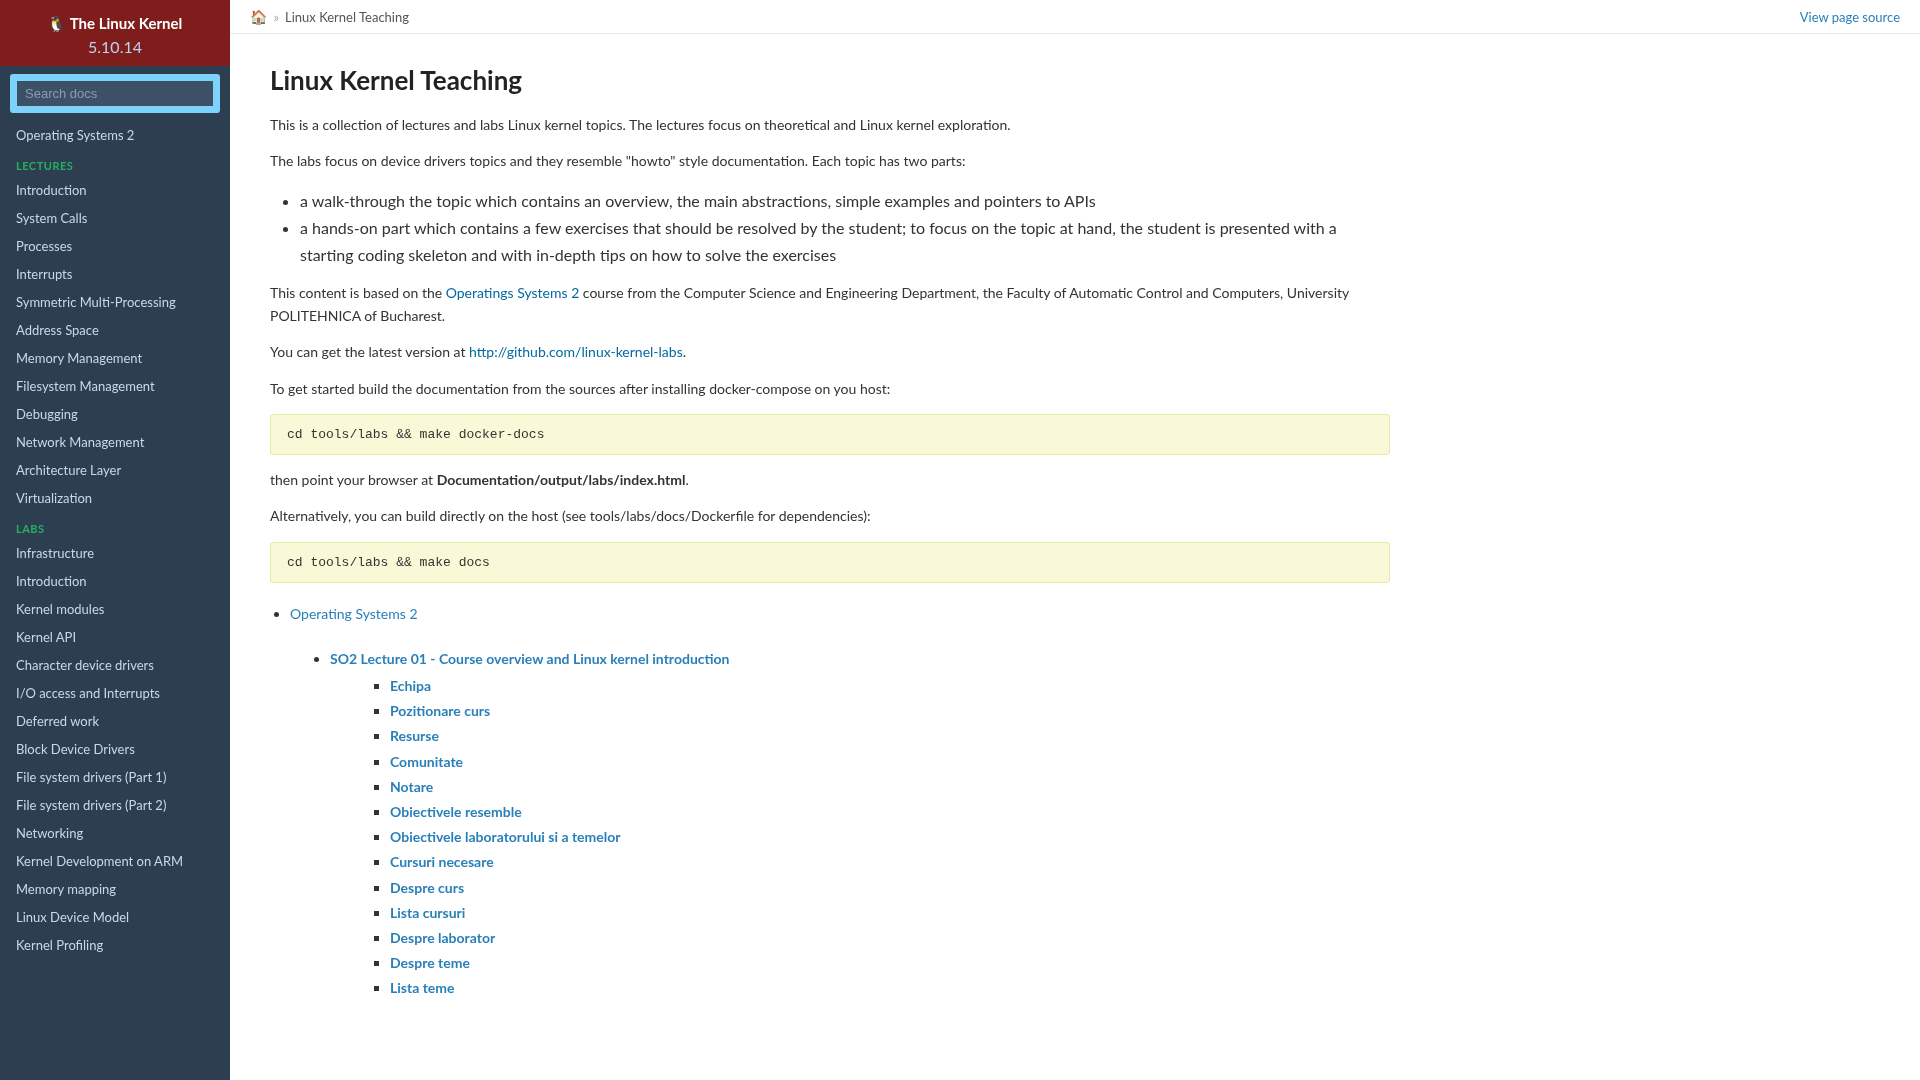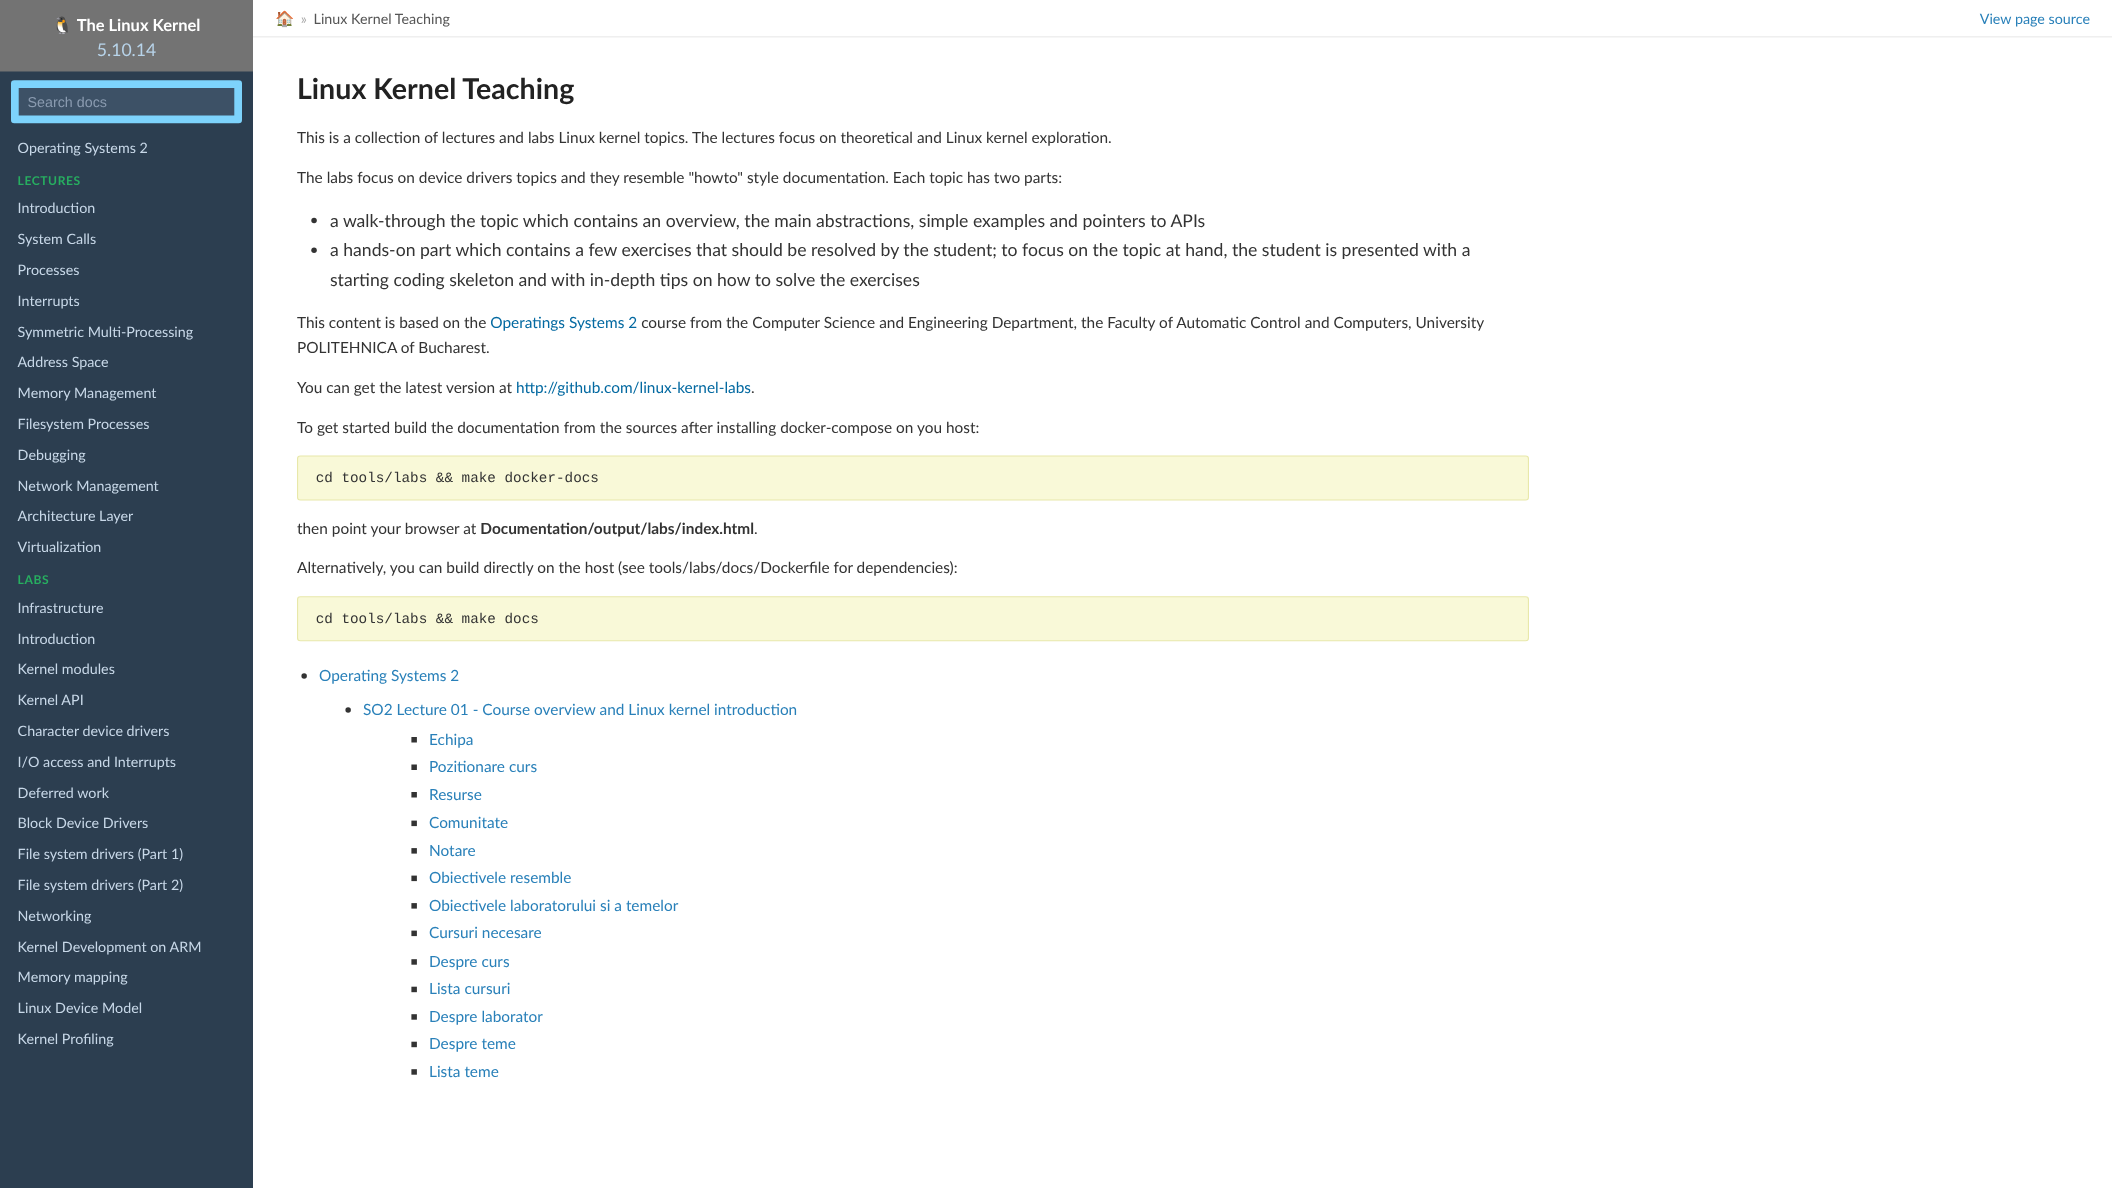--- a/index.html
+++ b/index.html
@@ -10,21 +10,21 @@
       width: 230px;
       min-width: 230px;
       background: #2c3e50;
       color: #d9e1e8;
       display: flex;
       flex-direction: column;
       overflow-y: auto;
       height: 100vh;
     }
     #sidebar-header {
-      background: #737373;
+      background: #7f1d1d;
       padding: 14px 10px 10px 10px;
       text-align: center;
     }
     #sidebar-header .logo-text {
       color: #fff;
       font-size: 15px;
       font-weight: bold;
       display: flex;
       align-items: center;
       justify-content: center;
@@ -140,21 +140,21 @@
       margin: 14px 0;
       font-family: 'Courier New', monospace;
       font-size: 13px;
       color: #333;
     }
     .bold-path { font-weight: bold; }
 
     
     .toc-section { margin: 18px 0; }
     .toc-l1 { list-style-type: disc; margin-left: 20px; }
-    .toc-l2 { list-style-type: disc; margin-left: 40px; margin-top: 6px; }
+    .toc-l2 { list-style-type: disc; margin-left: 40px; margin-top: 20px; font-weight: bold; }
     .toc-l3 { list-style-type: square; margin-left: 60px; margin-top: 2px; }
     .toc-link {
       color: #2980b9;
       text-decoration: none;
       font-size: 14px;
       line-height: 1.8;
       cursor: pointer;
     }
   </style>
 </head>
@@ -171,21 +171,21 @@
   <a class="sidebar-link">Operating Systems 2</a>
 
   <div class="sidebar-section-label">LECTURES</div>
   <a class="sidebar-link">Introduction</a>
   <a class="sidebar-link">System Calls</a>
   <a class="sidebar-link">Processes</a>
   <a class="sidebar-link">Interrupts</a>
   <a class="sidebar-link">Symmetric Multi-Processing</a>
   <a class="sidebar-link">Address Space</a>
   <a class="sidebar-link">Memory Management</a>
-  <a class="sidebar-link">Filesystem Processes</a>
+  <a class="sidebar-link">Filesystem Management</a>
   <a class="sidebar-link">Debugging</a>
   <a class="sidebar-link">Network Management</a>
   <a class="sidebar-link">Architecture Layer</a>
   <a class="sidebar-link">Virtualization</a>
 
   <div class="sidebar-section-label">LABS</div>
   <a class="sidebar-link">Infrastructure</a>
   <a class="sidebar-link">Introduction</a>
   <a class="sidebar-link">Kernel modules</a>
   <a class="sidebar-link">Kernel API</a>

